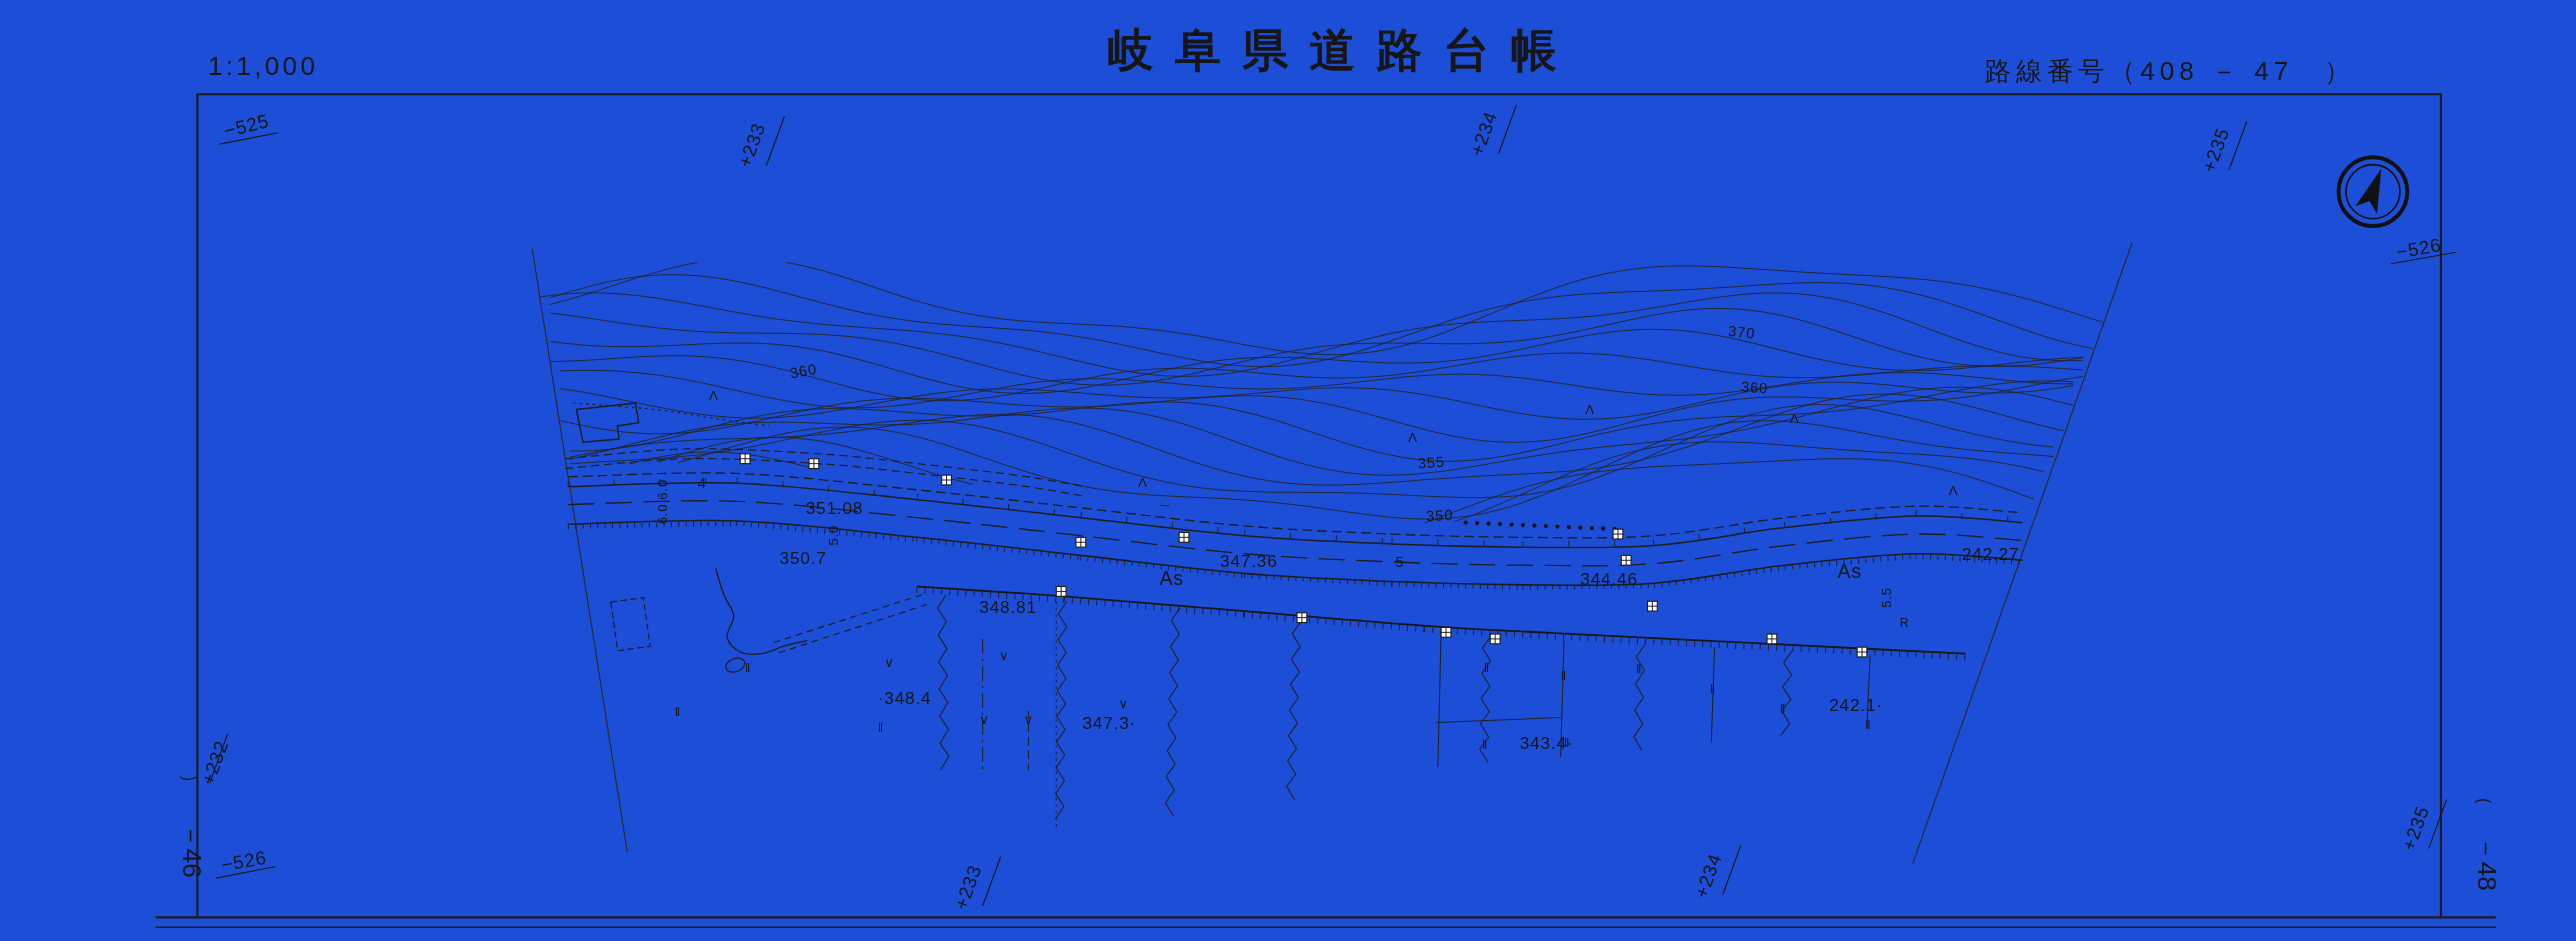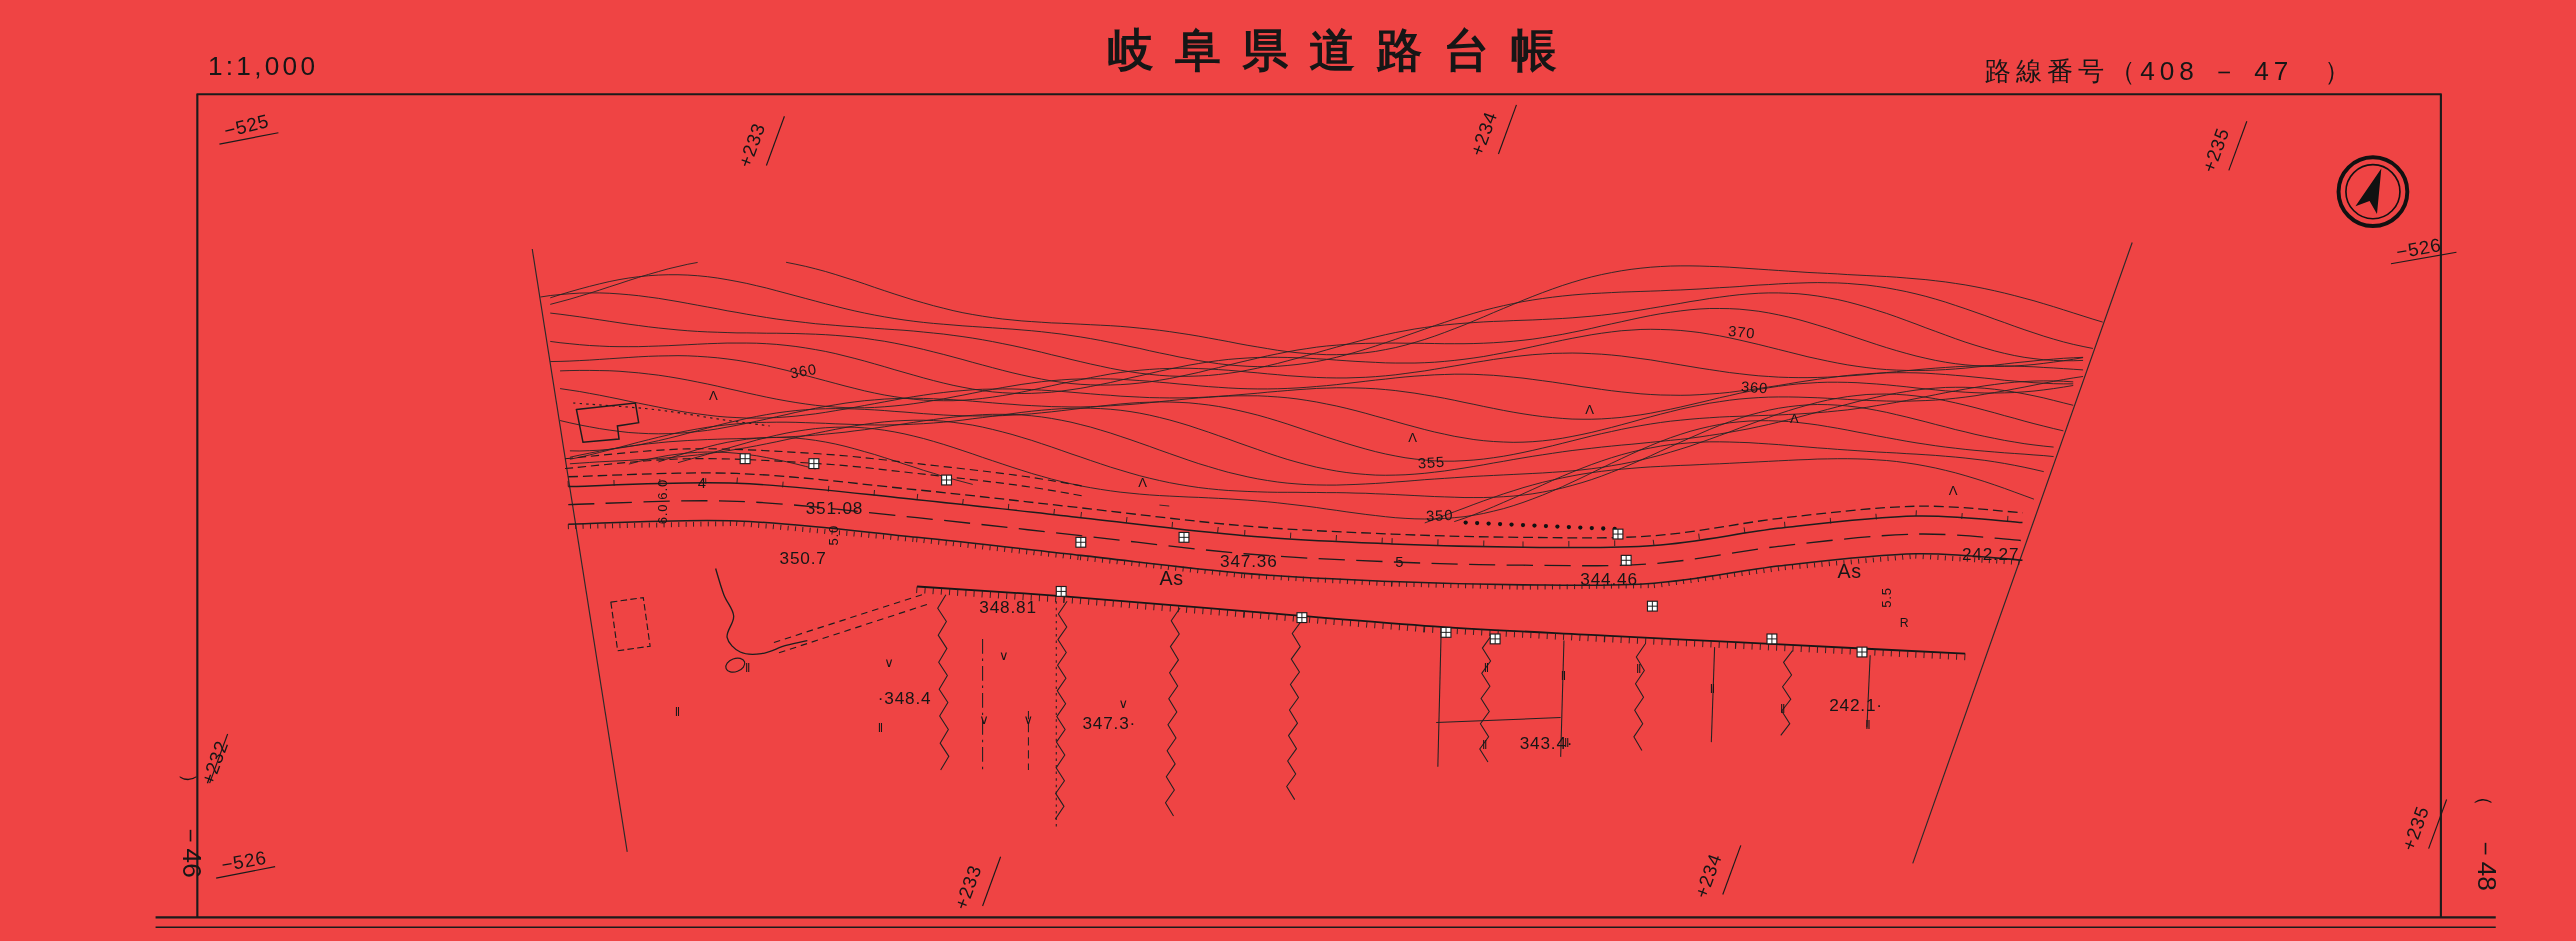--- a/index.html
+++ b/index.html
@@ -1,16 +1,16 @@
 <!DOCTYPE html>
 <html style="font-size:9.6px"><head>
 <meta charset="utf-8">
 <style>
   html,body{margin:0;padding:0;background:#ffffff;}
-  .sheet{width:2576px;height:942px;background:#ef4444;position:relative;overflow:hidden;}
+  .sheet{width:2576px;height:942px;background:#1d4ed8;position:relative;overflow:hidden;}
   svg{display:block;}
   svg text{font-family:"Liberation Sans","DejaVu Sans",sans-serif;fill:#161616;}
   .title-text{font-weight:bold;}
 </style>
 </head>
 <body>
 
 <div class="sheet">
 <svg id="map-svg" width="2576" height="942" viewBox="0 0 1573 575" preserveAspectRatio="none">
 

